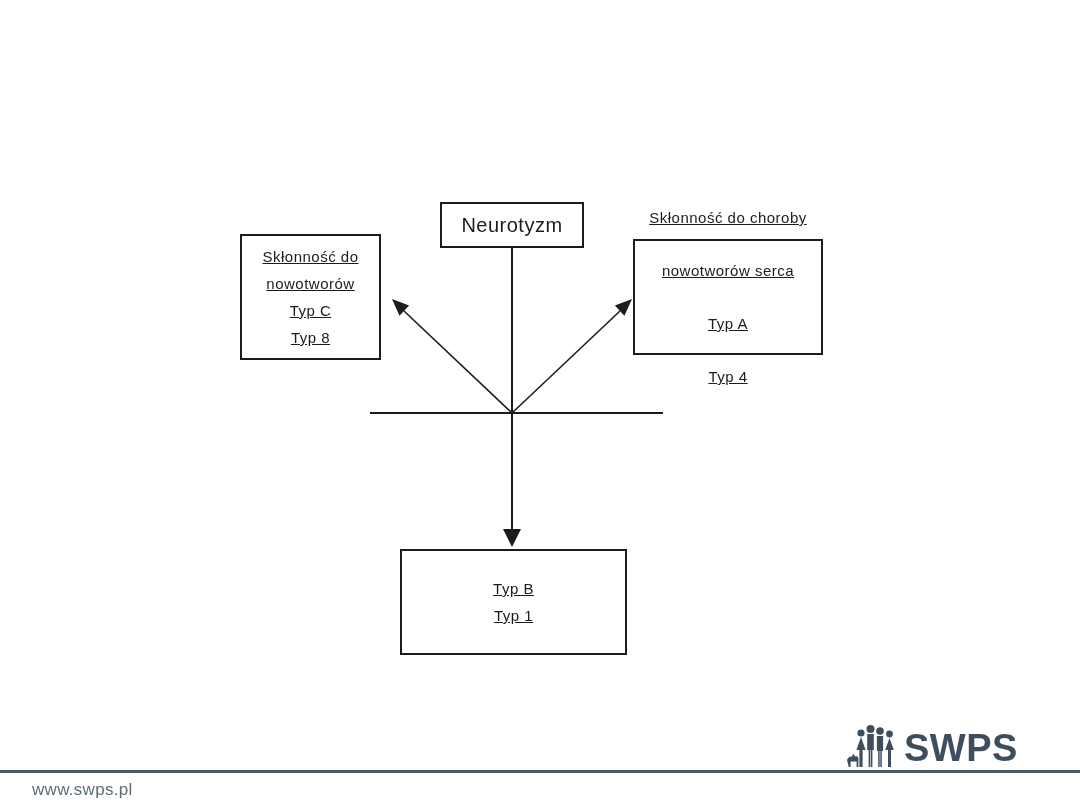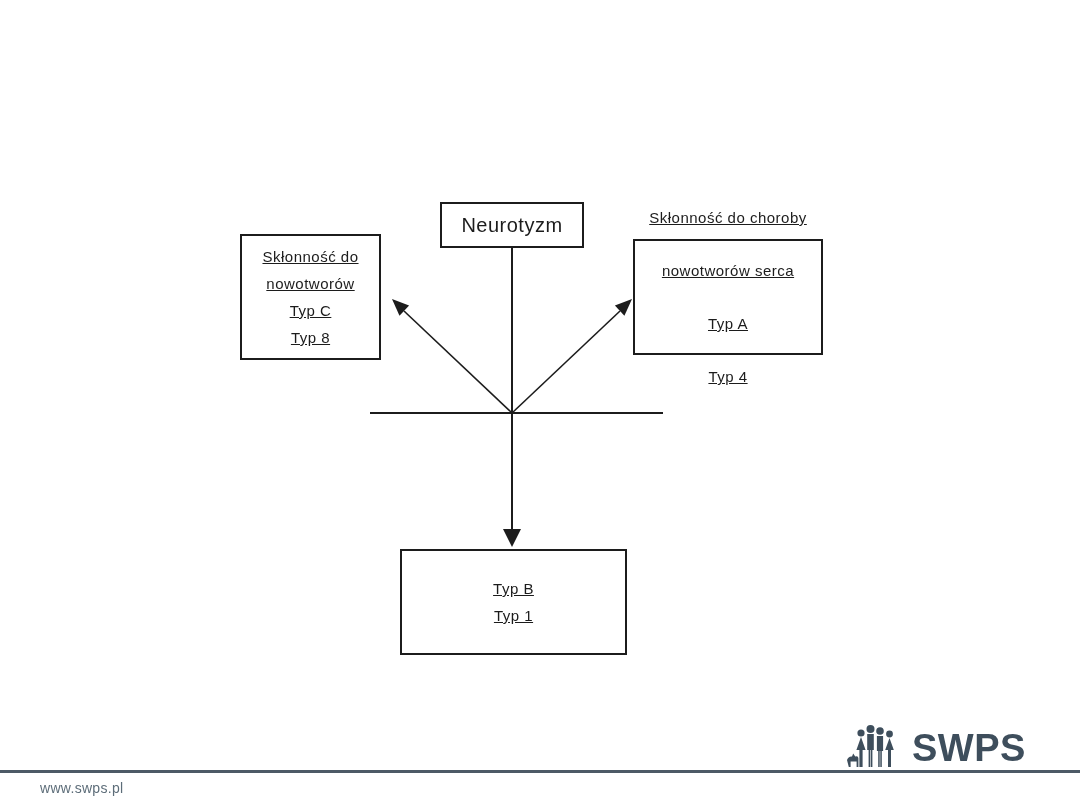--- a/index.html
+++ b/index.html
@@ -50,31 +50,31 @@
   .box-normal   { left: 400px; top: 549px; width: 227px; height: 106px; }
 
   .footer-rule {
     position: absolute;
     left: 0; top: 770px;
     width: 1080px; height: 3px;
     background: #4d5a66;
   }
   .website {
     position: absolute;
-    left: 40px; top: 780px;
-    font-size: 14px;
+    left: 32px; top: 780px;
+    font-size: 17px;
     color: #5d6d79;
     letter-spacing: 0.3px;
   }
   .logo {
     position: absolute;
     left: 846px; top: 724px;
     display: flex;
     align-items: flex-end;
-    gap: 14px;
+    gap: 6px;
   }
   .logo-text {
     font-size: 38px;
     font-weight: 700;
     color: #3e4e5c;
     line-height: 44px;
     letter-spacing: 0.5px;
   }
   .people-icon { display: block; }
 </style>

